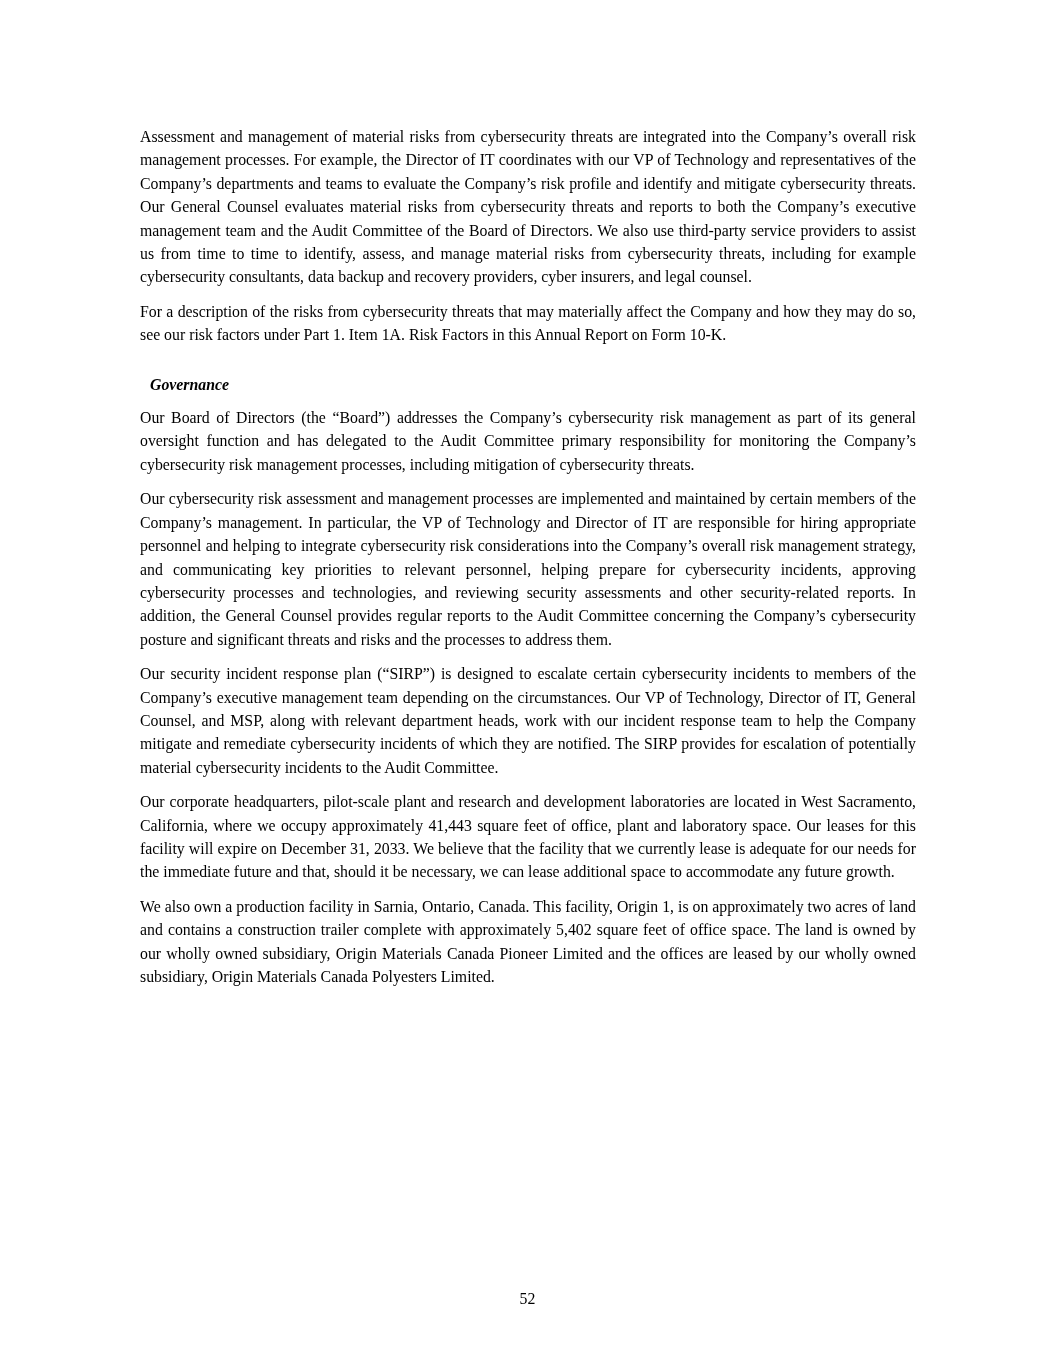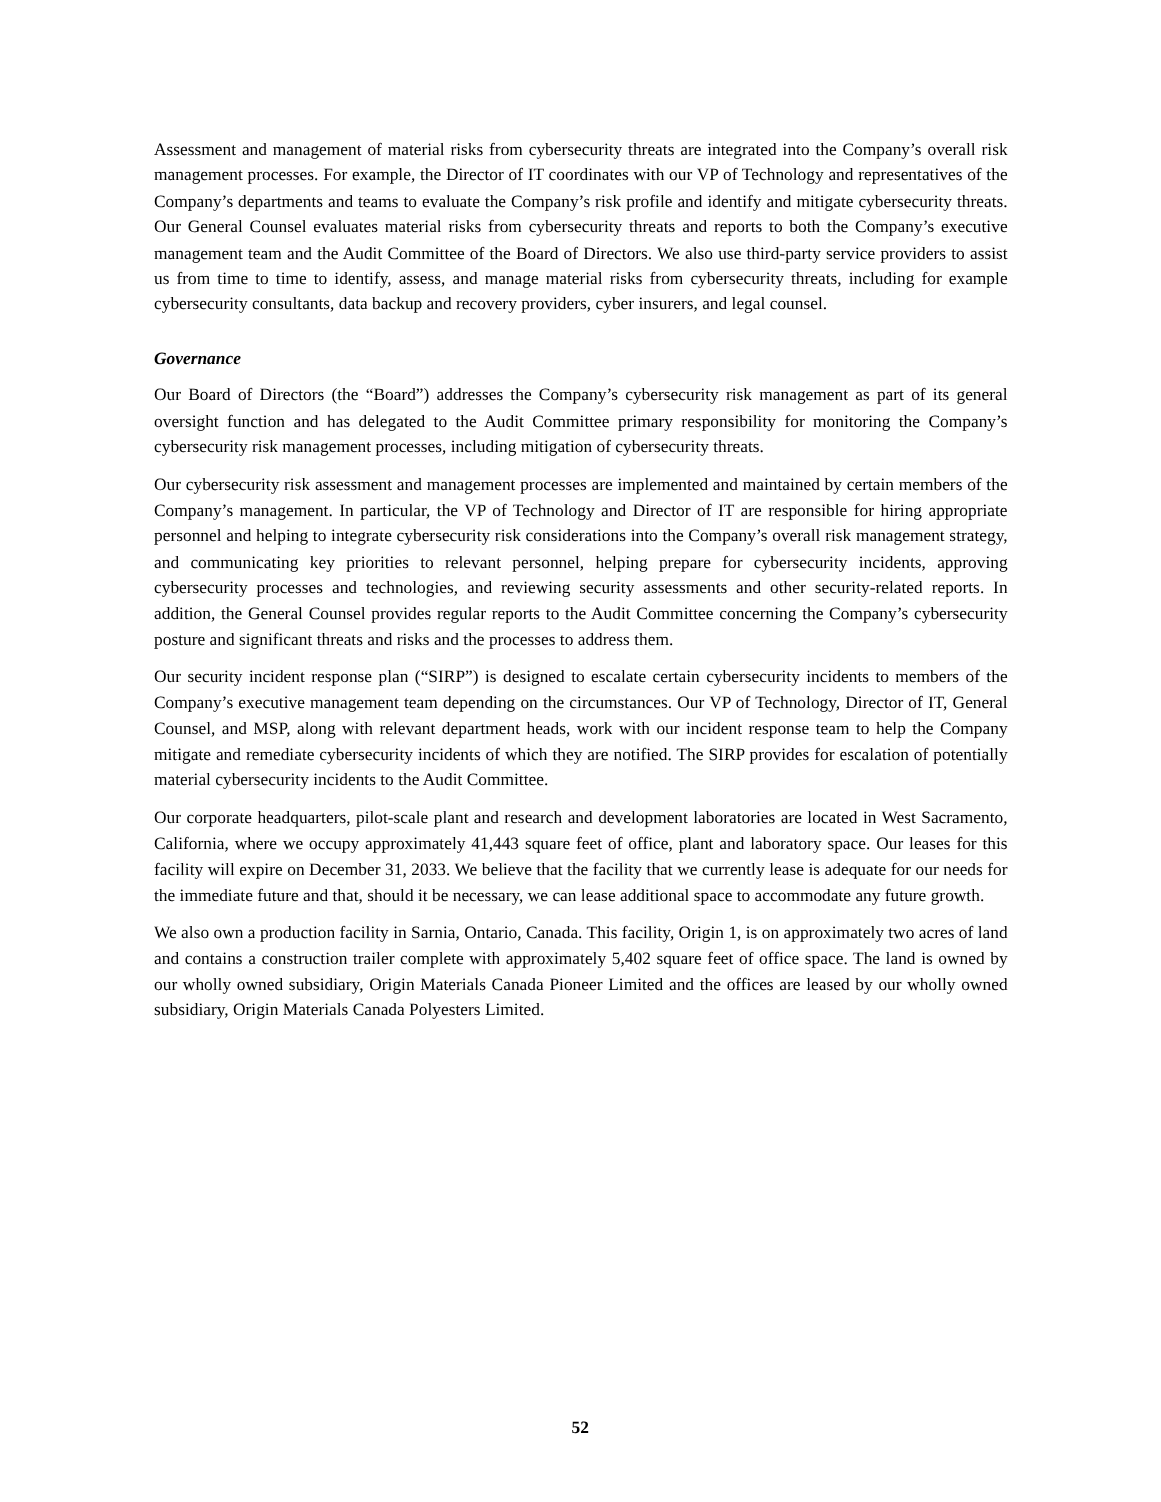--- a/index.html
+++ b/index.html
@@ -23,46 +23,47 @@
     text-align: justify;
     margin-bottom: 11px;
   }
   .heading-italic {
     font-size: 15.8px;
     line-height: 23.4px;
     font-weight: bold;
     font-style: italic;
     margin-top: 26px;
     margin-bottom: 10px;
+    margin-left: 10px;
   }
   .heading-bold {
     font-size: 15.8px;
     line-height: 23.4px;
     font-weight: bold;
     margin-top: 26px;
     margin-bottom: 10px;
   }
   .page-number {
     position: absolute;
     left: 0;
     right: 0;
     bottom: 55px;
     text-align: center;
     font-size: 15.8px;
     line-height: 23.4px;
-    font-weight: bold;
   }
 </style>
 </head>
 <body>
 
 <div class="page">
 
   <p class="body-paragraph">Assessment and management of material risks from cybersecurity threats are integrated into the Company’s overall risk management processes. For example, the Director of IT coordinates with our VP of Technology and representatives of the Company’s departments and teams to evaluate the Company’s risk profile and identify and mitigate cybersecurity threats. Our General Counsel evaluates material risks from cybersecurity threats and reports to both the Company’s executive management team and the Audit Committee of the Board of Directors. We also use third-party service providers to assist us from time to time to identify, assess, and manage material risks from cybersecurity threats, including for example cybersecurity consultants, data backup and recovery providers, cyber insurers, and legal counsel.</p>
 
+  <p class="body-paragraph">For a description of the risks from cybersecurity threats that may materially affect the Company and how they may do so, see our risk factors under Part 1. Item 1A. Risk Factors in this Annual Report on Form 10-K.</p>
 
   <h3 class="heading-italic">Governance</h3>
 
   <p class="body-paragraph">Our Board of Directors (the “Board”) addresses the Company’s cybersecurity risk management as part of its general oversight function and has delegated to the Audit Committee primary responsibility for monitoring the Company’s cybersecurity risk management processes, including mitigation of cybersecurity threats.</p>
 
   <p class="body-paragraph">Our cybersecurity risk assessment and management processes are implemented and maintained by certain members of the Company’s management. In particular, the VP of Technology and Director of IT are responsible for hiring appropriate personnel and helping to integrate cybersecurity risk considerations into the Company’s overall risk management strategy, and communicating key priorities to relevant personnel, helping prepare for cybersecurity incidents, approving cybersecurity processes and technologies, and reviewing security assessments and other security-related reports. In addition, the General Counsel provides regular reports to the Audit Committee concerning the Company’s cybersecurity posture and significant threats and risks and the processes to address them.</p>
 
   <p class="body-paragraph">Our security incident response plan (“SIRP”) is designed to escalate certain cybersecurity incidents to members of the Company’s executive management team depending on the circumstances. Our VP of Technology, Director of IT, General Counsel, and MSP, along with relevant department heads, work with our incident response team to help the Company mitigate and remediate cybersecurity incidents of which they are notified. The SIRP provides for escalation of potentially material cybersecurity incidents to the Audit Committee.</p>
 
 

